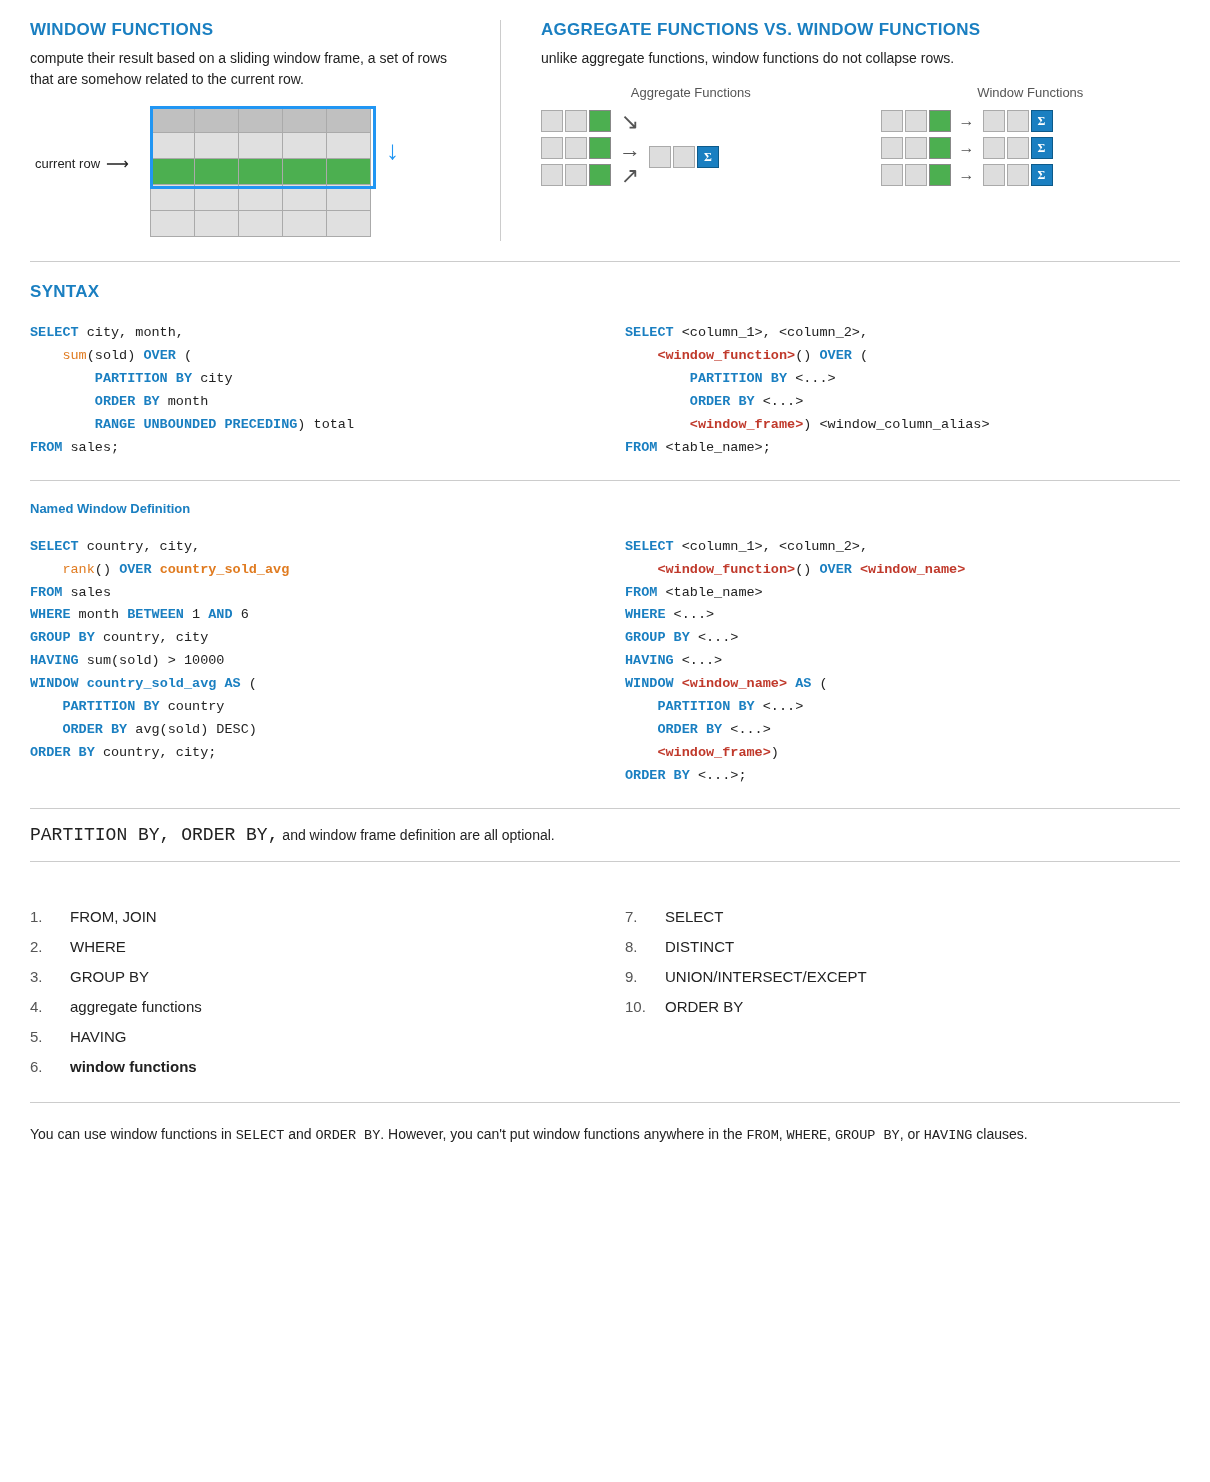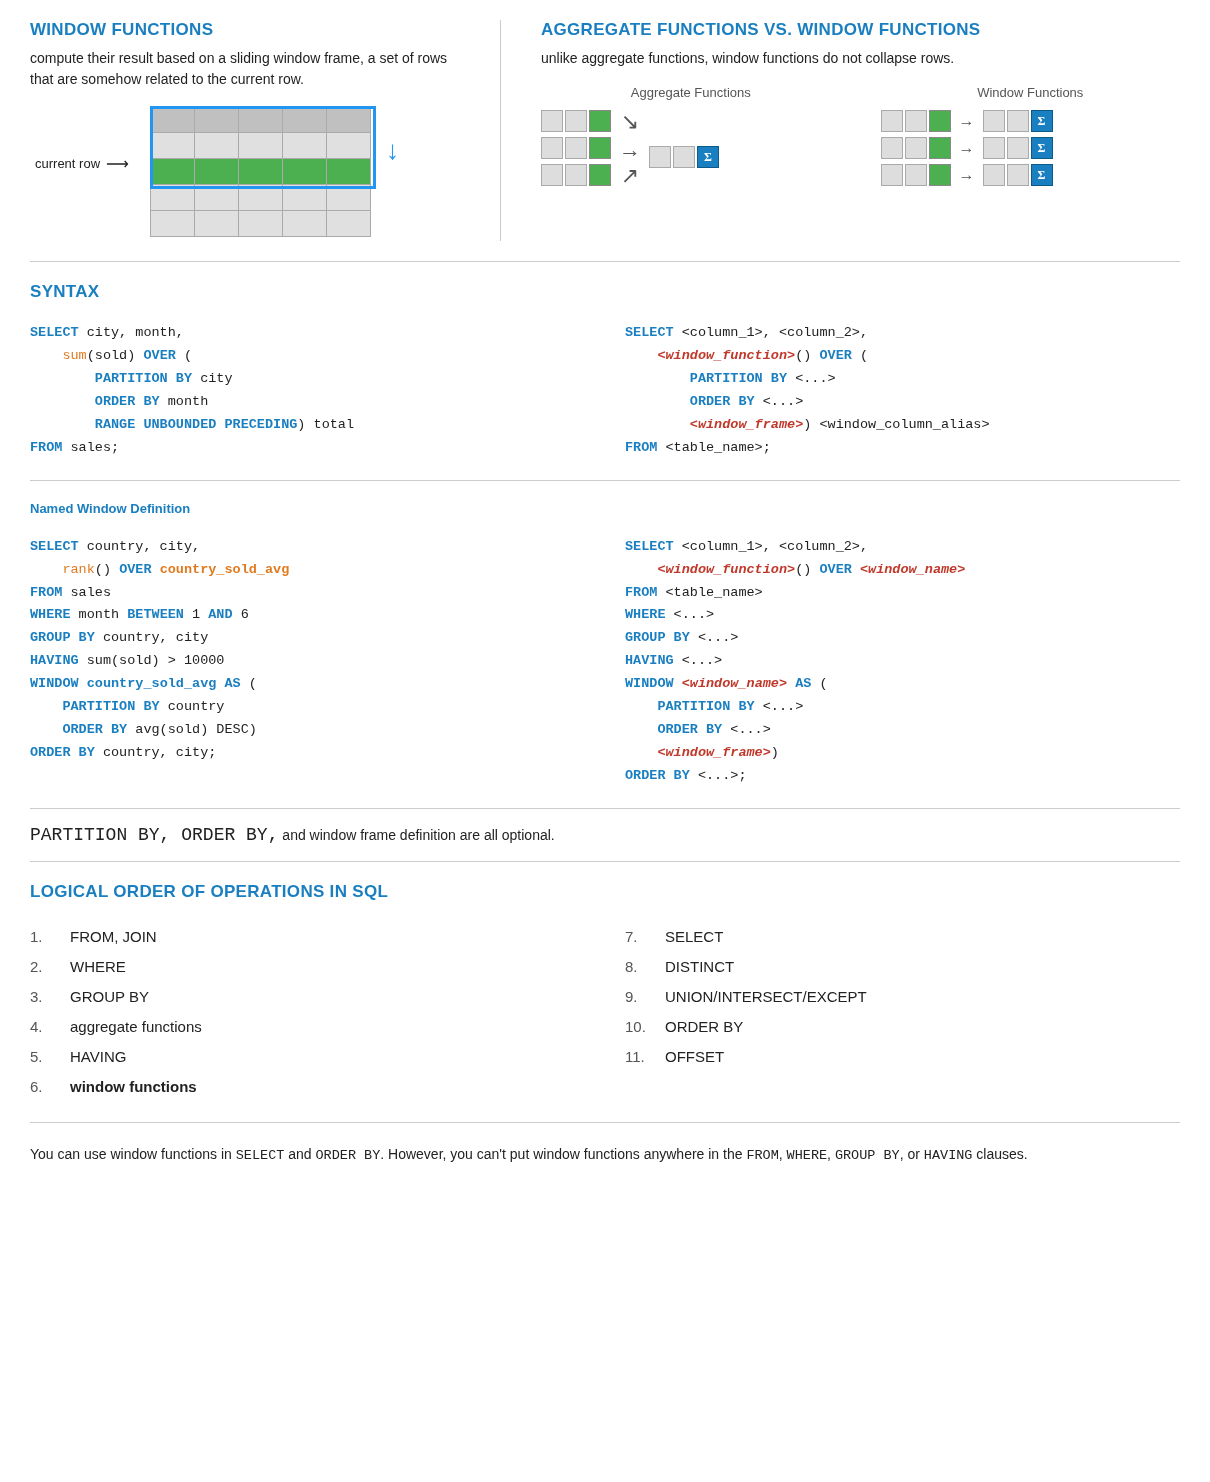--- a/index.html
+++ b/index.html
@@ -108,21 +108,21 @@
       font-family: 'Courier New', monospace;
       font-size: 13.5px;
       line-height: 1.7;
       color: #222;
       white-space: pre;
     }
 
     .kw-blue { color: #1a7fc1; font-weight: bold; }
     .kw-orange { color: #e07b20; font-weight: bold; }
     .fn-orange { color: #e07b20; }
-    .angle { color: #c0392b; font-weight: bold; font-style: italic; }
+    .angle { color: #c0392b; font-weight: bold; }
     .normal { color: #222; }
 
     
     .named-window-section {
       padding: 20px 0;
       border-bottom: 1px solid #ccc;
     }
     .named-window-cols {
       display: flex;
       gap: 40px;
@@ -412,21 +412,20 @@
 <span class="kw-blue">ORDER BY</span> &lt;...&gt;;</pre>
     </div>
   </div>
 </div>
 
 <div class="optional-note">
   <span style="font-family:'Courier New',monospace;font-size:18px;">PARTITION BY, ORDER BY,</span><span style="font-family:Arial,sans-serif;font-size:14px;"> and window frame definition are all optional.</span>
 </div>
 
 <div class="logical-section">
-  <h2 class="section-title">LOGICAL ORDER OF OPERATIONS IN SQL</h2>
   <div class="logical-cols" style="margin-top:20px;">
     <div class="logical-col">
       <ul class="logical-list">
         <li>
             <span class="list-num">1.</span>
             <span class="list-item-text">FROM, JOIN</span>
           </li>
         <li>
             <span class="list-num">2.</span>
             <span class="list-item-text">WHERE</span>
@@ -460,24 +459,20 @@
             <span class="list-item-text">DISTINCT</span>
           </li>
         <li>
             <span class="list-num">9.</span>
             <span class="list-item-text">UNION/INTERSECT/EXCEPT</span>
           </li>
         <li>
             <span class="list-num">10.</span>
             <span class="list-item-text">ORDER BY</span>
           </li>
-        <li>
-            <span class="list-num">11.</span>
-            <span class="list-item-text">OFFSET</span>
-          </li>
       </ul>
     </div>
   </div>
 </div>
 
 <div class="footer-note">
   <span>You can use window functions in <span style="font-family:'Courier New',monospace;font-size:13.5px;">SELECT</span> and <span style="font-family:'Courier New',monospace;font-size:13.5px;">ORDER BY</span>. However, you can't put window functions anywhere in the <span style="font-family:'Courier New',monospace;font-size:13.5px;">FROM</span>, <span style="font-family:'Courier New',monospace;font-size:13.5px;">WHERE</span>, <span style="font-family:'Courier New',monospace;font-size:13.5px;">GROUP BY</span>, or <span style="font-family:'Courier New',monospace;font-size:13.5px;">HAVING</span> clauses.</span>
 </div>
 
 </body></html>

